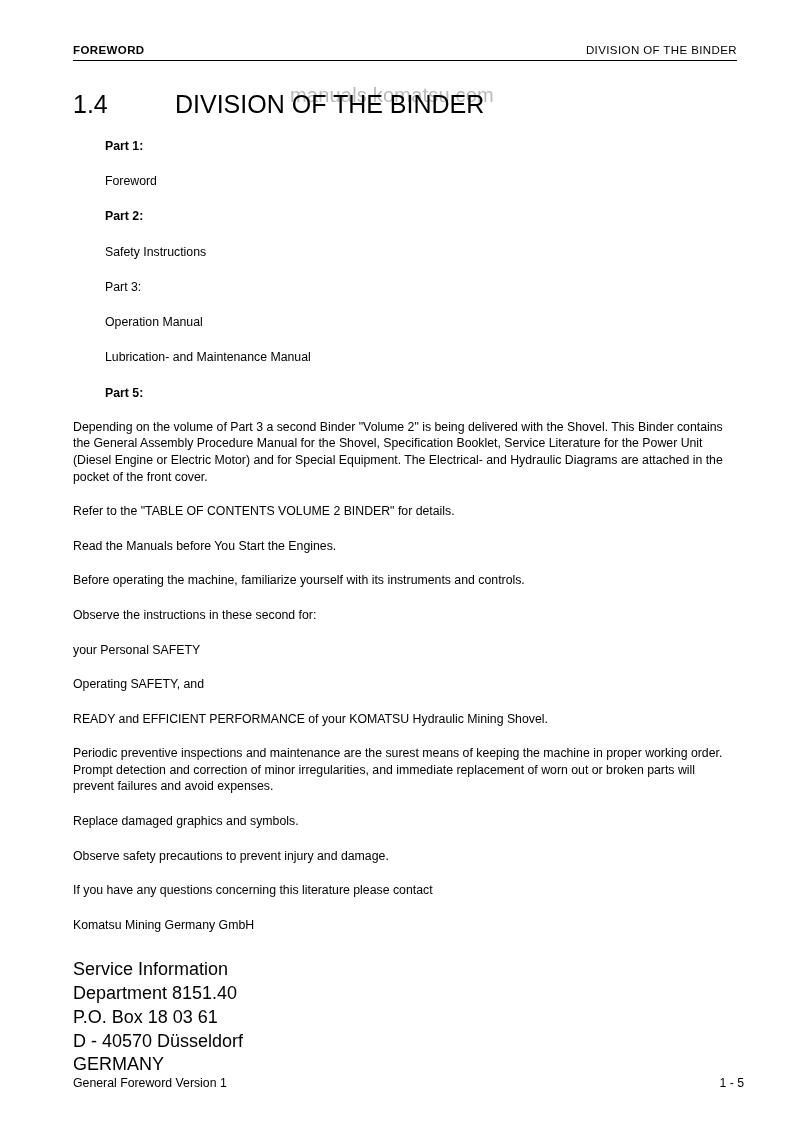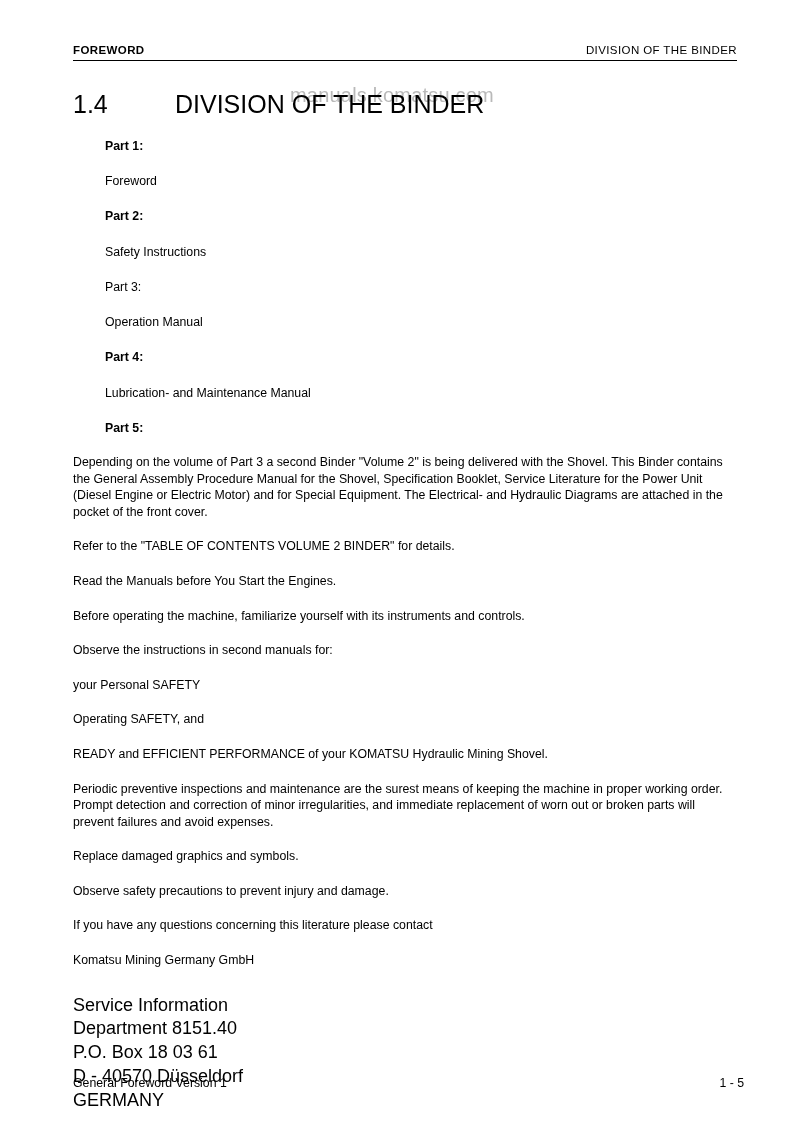--- a/index.html
+++ b/index.html
@@ -136,30 +136,29 @@
 
     <div class="block bold">Part 1:</div>
     <div class="block">Foreword</div>
 
     <div class="block bold">Part 2:</div>
     <div class="block">Safety Instructions</div>
 
     <div class="block">Part 3:</div>
     <div class="block">Operation Manual</div>
 
-    <div class="block bold">Part 4:</div>
     <div class="block">Lubrication- and Maintenance Manual</div>
 
     <div class="block bold">Part 5:</div>
 
     <div class="para">Depending on the volume of Part 3 a second Binder "Volume 2" is being delivered with the Shovel. This Binder contains the General Assembly Procedure Manual for the Shovel, Specification Booklet, Service Literature for the Power Unit (Diesel Engine or Electric Motor) and for Special Equipment. The Electrical- and Hydraulic Diagrams are attached in the pocket of the front cover.</div>
     <div class="para">Refer to the "TABLE OF CONTENTS VOLUME 2 BINDER" for details.</div>
     <div class="para">Read the Manuals before You Start the Engines.</div>
     <div class="para">Before operating the machine, familiarize yourself with its instruments and controls.</div>
-    <div class="para">Observe the instructions in second manuals for:</div>
+    <div class="para">Observe the instructions in these second for:</div>
     <div class="para">your Personal SAFETY</div>
     <div class="para">Operating SAFETY, and</div>
     <div class="para">READY and EFFICIENT PERFORMANCE of your KOMATSU Hydraulic Mining Shovel.</div>
     <div class="para">Periodic preventive inspections and maintenance are the surest means of keeping the machine in proper working order. Prompt detection and correction of minor irregularities, and immediate replacement of worn out or broken parts will prevent failures and avoid expenses.</div>
     <div class="para">Replace damaged graphics and symbols.</div>
     <div class="para">Observe safety precautions to prevent injury and damage.</div>
     <div class="para">If you have any questions concerning this literature please contact</div>
     <div class="para">Komatsu Mining Germany GmbH</div>
 
     <div class="addr">Service Information

